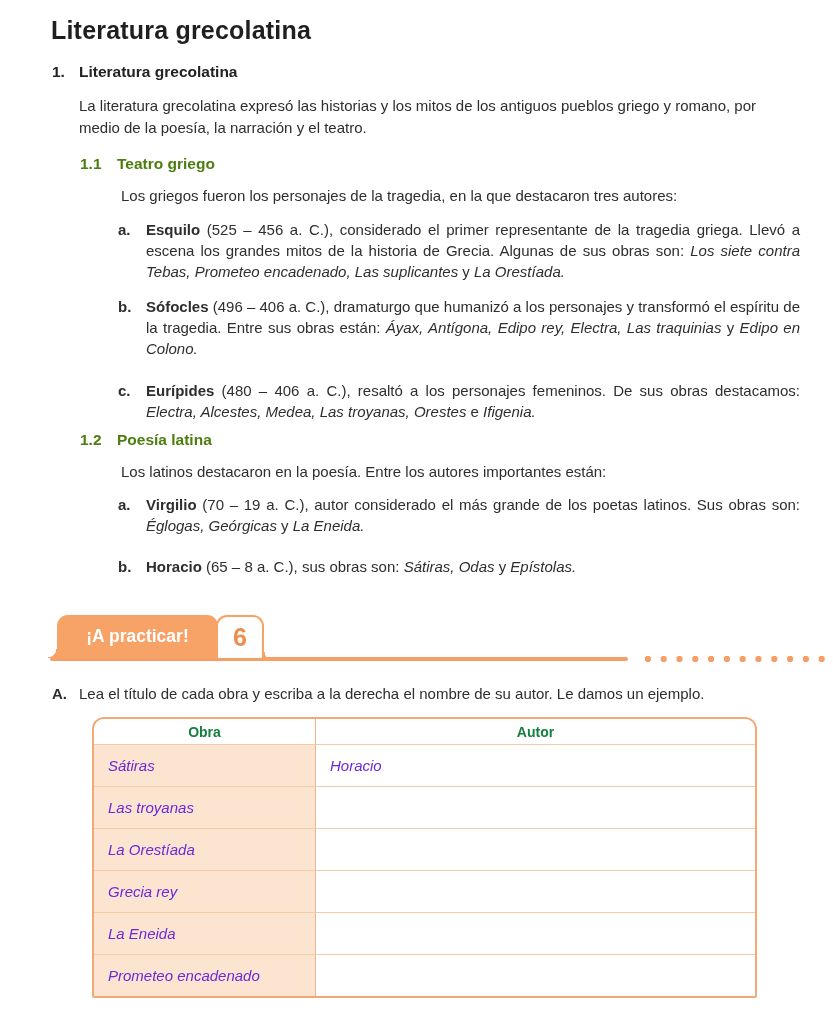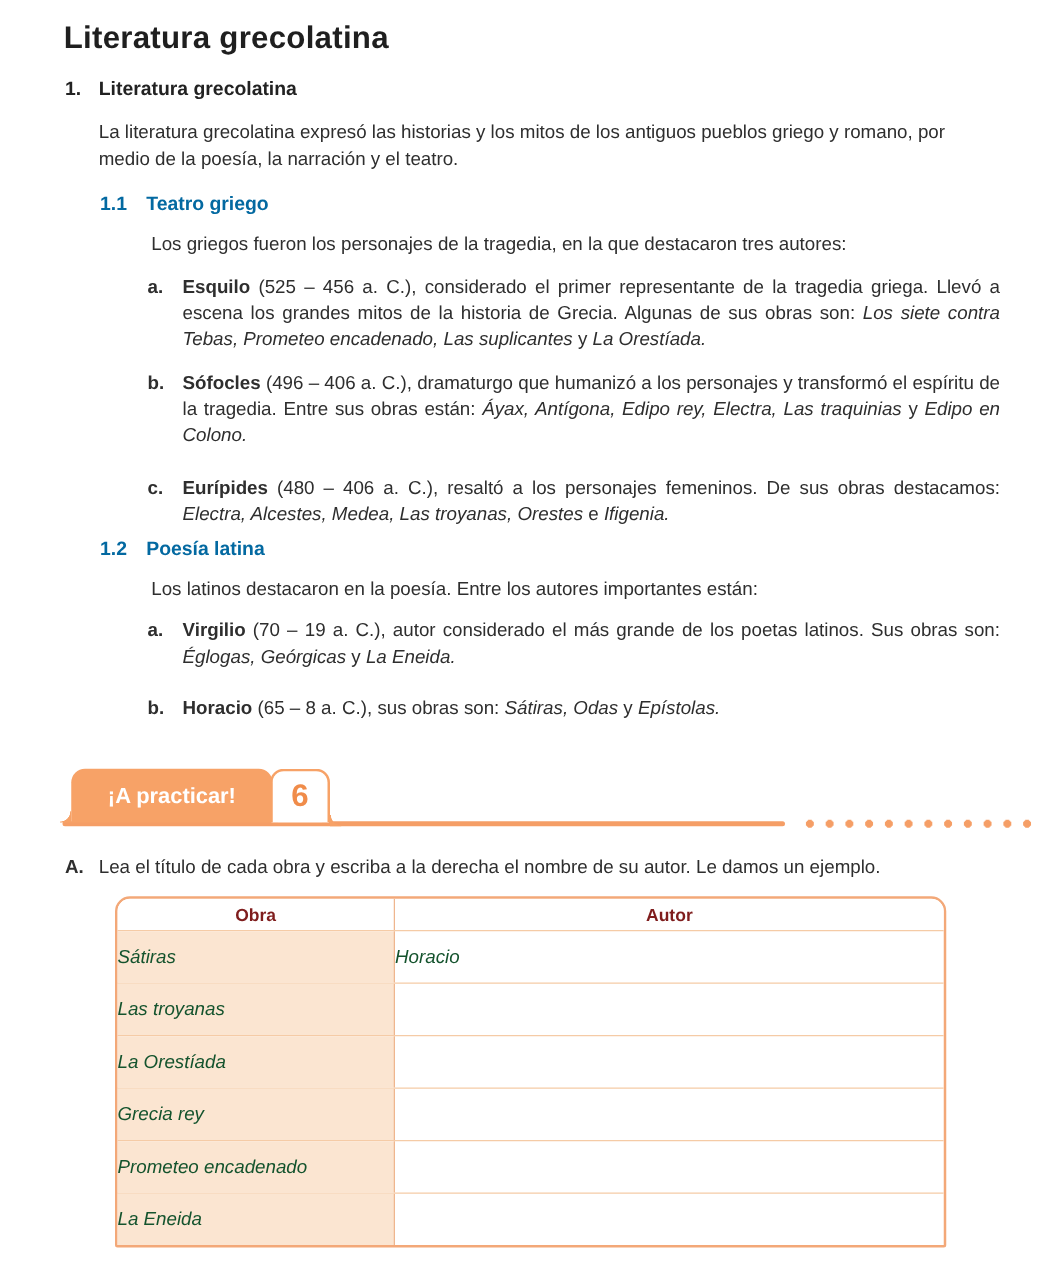--- a/index.html
+++ b/index.html
@@ -24,21 +24,21 @@
     display:flex; margin:17px 0 0 52px;
     font-size:15.5px; line-height:20px; font-weight:700; color:#222;
   }
   .sec-head .num{ width:27px; flex:0 0 27px; }
   .intro{
     margin:13px 0 0 79px; width:722px;
     font-size:15px; line-height:22px; color:#2e2e2e;
   }
   .sub-head{
     display:flex; margin:15px 0 0 80px;
-    font-size:15.5px; line-height:20px; font-weight:700; color:#0369a1;
+    font-size:15.5px; line-height:20px; font-weight:700; color:#4d7c0f;
   }
   .sub-head .num{ width:37px; flex:0 0 37px; }
   .lead{
     margin:12px 0 0 121px; width:670px;
     font-size:15px; line-height:20px; color:#2e2e2e;
   }
   .item{
     display:flex; margin-left:118px; width:682px;
     font-size:15px; line-height:21px; color:#2e2e2e;
   }
@@ -95,25 +95,26 @@
     margin:13px 0 0 92px; width:665px;
     border:2px solid #F3A878;
     border-radius:12px 12px 2px 2px;
     overflow:hidden; background:#fff;
   }
   .wt-row{ display:grid; grid-template-columns:222px 1fr; }
   .wt-row + .wt-row{ border-top:1.5px solid #F5CBA6; }
   .wt-head .cell{
     height:25px; background:#fff;
     display:flex; align-items:center; justify-content:center;
-    font-size:14px; font-weight:700; color:#7f1d1d;
+    font-size:14px; font-weight:700; color:#15803d;
   }
   .wt-body .cell{
     height:41px; display:flex; align-items:center;
-    font-size:15px; font-style:italic; color:#14532d;
+    font-size:15px; font-style:italic; color:#6d28d9;
+    padding-left:14px;
   }
   .cell.c1{ border-right:1.5px solid #EFB68E; }
   .wt-body .cell.c1{ background:#FBE5D1; }
 </style>
 </head>
 <body>
 
 <h1 class="page-title">Literatura grecolatina</h1>
 
 <div class="sec-head">
@@ -195,20 +196,20 @@
   </div>
   <div class="wt-row wt-body">
     <div class="cell c1">La Orestíada</div>
     <div class="cell c2"></div>
   </div>
   <div class="wt-row wt-body">
     <div class="cell c1">Grecia rey</div>
     <div class="cell c2"></div>
   </div>
   <div class="wt-row wt-body">
+    <div class="cell c1">La Eneida</div>
+    <div class="cell c2"></div>
+  </div>
+  <div class="wt-row wt-body">
     <div class="cell c1">Prometeo encadenado</div>
     <div class="cell c2"></div>
   </div>
-  <div class="wt-row wt-body">
-    <div class="cell c1">La Eneida</div>
-    <div class="cell c2"></div>
-  </div>
 </div>
 
 </body></html>

